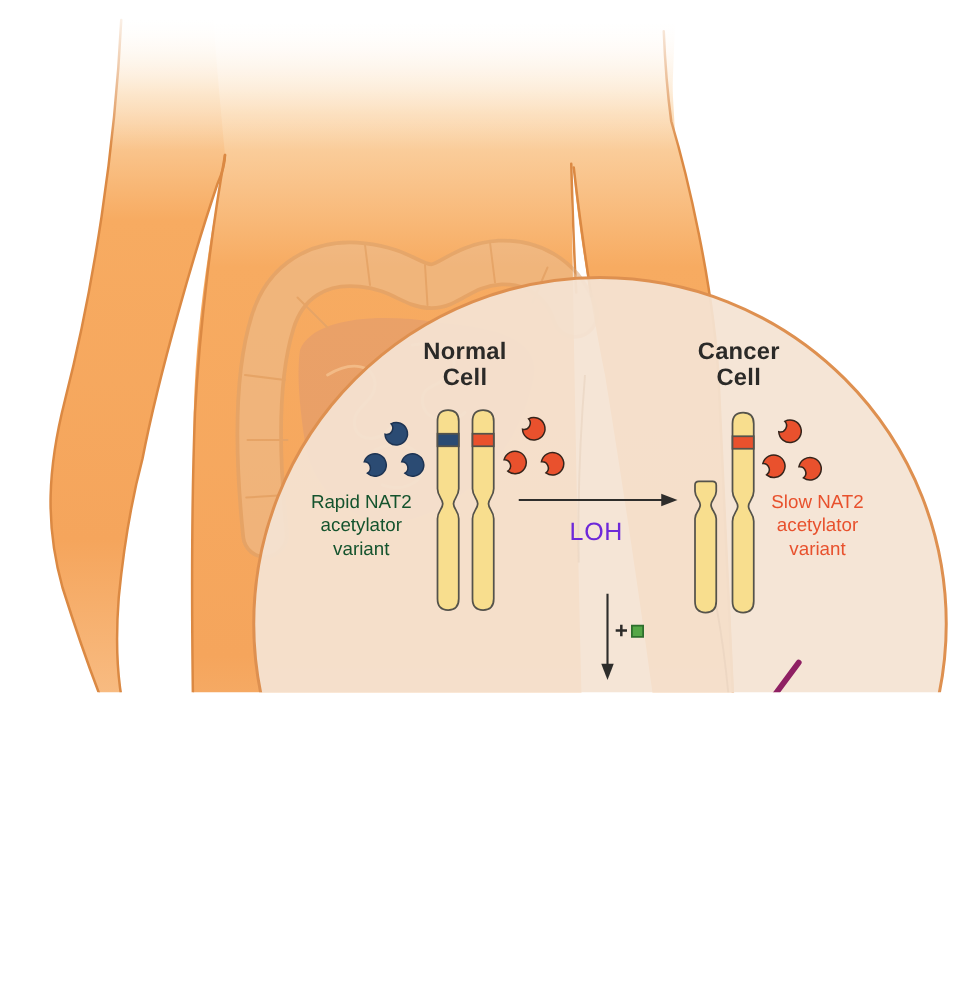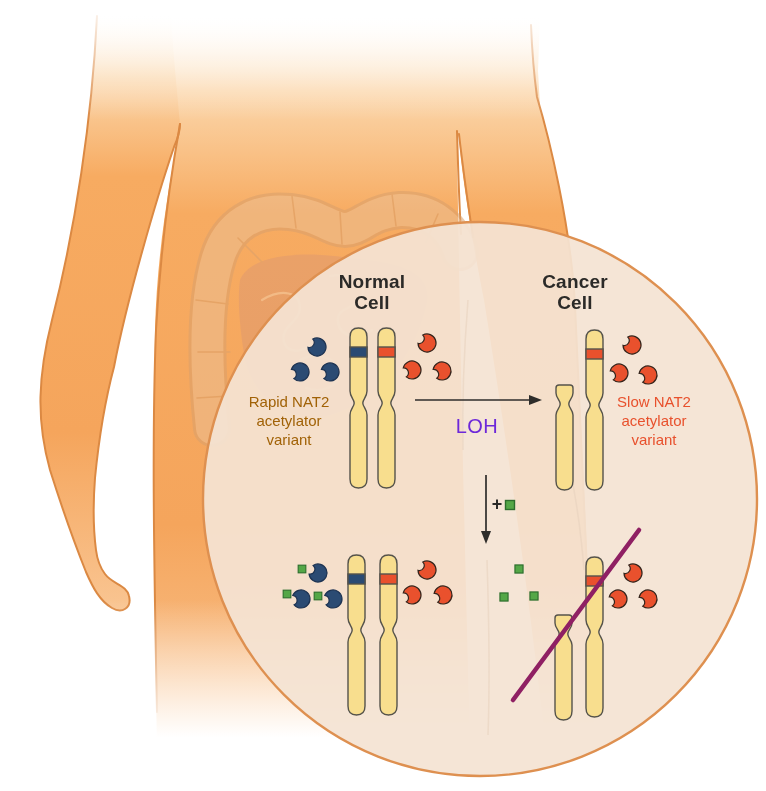--- a/index.html
+++ b/index.html
@@ -1,22 +1,22 @@
 <!DOCTYPE html>
 <html><head>
 <meta charset="utf-8">
 <style>
   html,body{margin:0;padding:0;background:#fff;}
-  #stage{position:relative;width:766px;height:791px;background:#ffffff;overflow:hidden;
+  #stage{position:relative;width:766px;height:554px;background:#ffffff;overflow:hidden;
          font-family:"Liberation Sans",sans-serif;}
   #figure-svg{position:absolute;left:0;top:0;}
   .lbl{position:absolute;transform:translateX(-50%);text-align:center;white-space:nowrap;line-height:19px;}
   .cell-title{font-size:19px;font-weight:bold;color:#2b2a28;line-height:21px;letter-spacing:.2px;}
   .variant{font-size:15px;}
-  .rapid{color:#a16207;}
+  .rapid{color:#14532d;}
   .slow{color:#e8512d;text-align:center;}
   .loh{font-size:20px;color:#6d28d9;letter-spacing:.5px;}
   .cyto{position:absolute;text-align:right;transform:none;font-size:15px;color:#4caf50;line-height:18px;white-space:nowrap;}
   .plus{font-size:18px;color:#2b2a28;font-weight:bold;}
 </style>
 </head>
 <body>
 
 <div id="stage">
 
@@ -176,21 +176,21 @@
     </g>
     <line x1="513" y1="700" x2="639" y2="530" stroke-width="4.6" stroke-linecap="round" stroke="#8f2063"></line>
   </g>
 </svg>
 
 <div class="lbl cell-title" style="left:372px;top:271px;">
   <div>Normal</div>
   <div>Cell</div>
 </div>
 
-<div class="lbl cell-title" style="left:575px;top:271px;">
+<div class="lbl cell-title" style="left:591px;top:271px;">
   <div>Cancer</div>
   <div>Cell</div>
 </div>
 
 <div class="lbl variant rapid" style="left:289px;top:392px;">
   <div>Rapid NAT2</div>
   <div>acetylator</div>
   <div>variant</div>
 </div>
 

